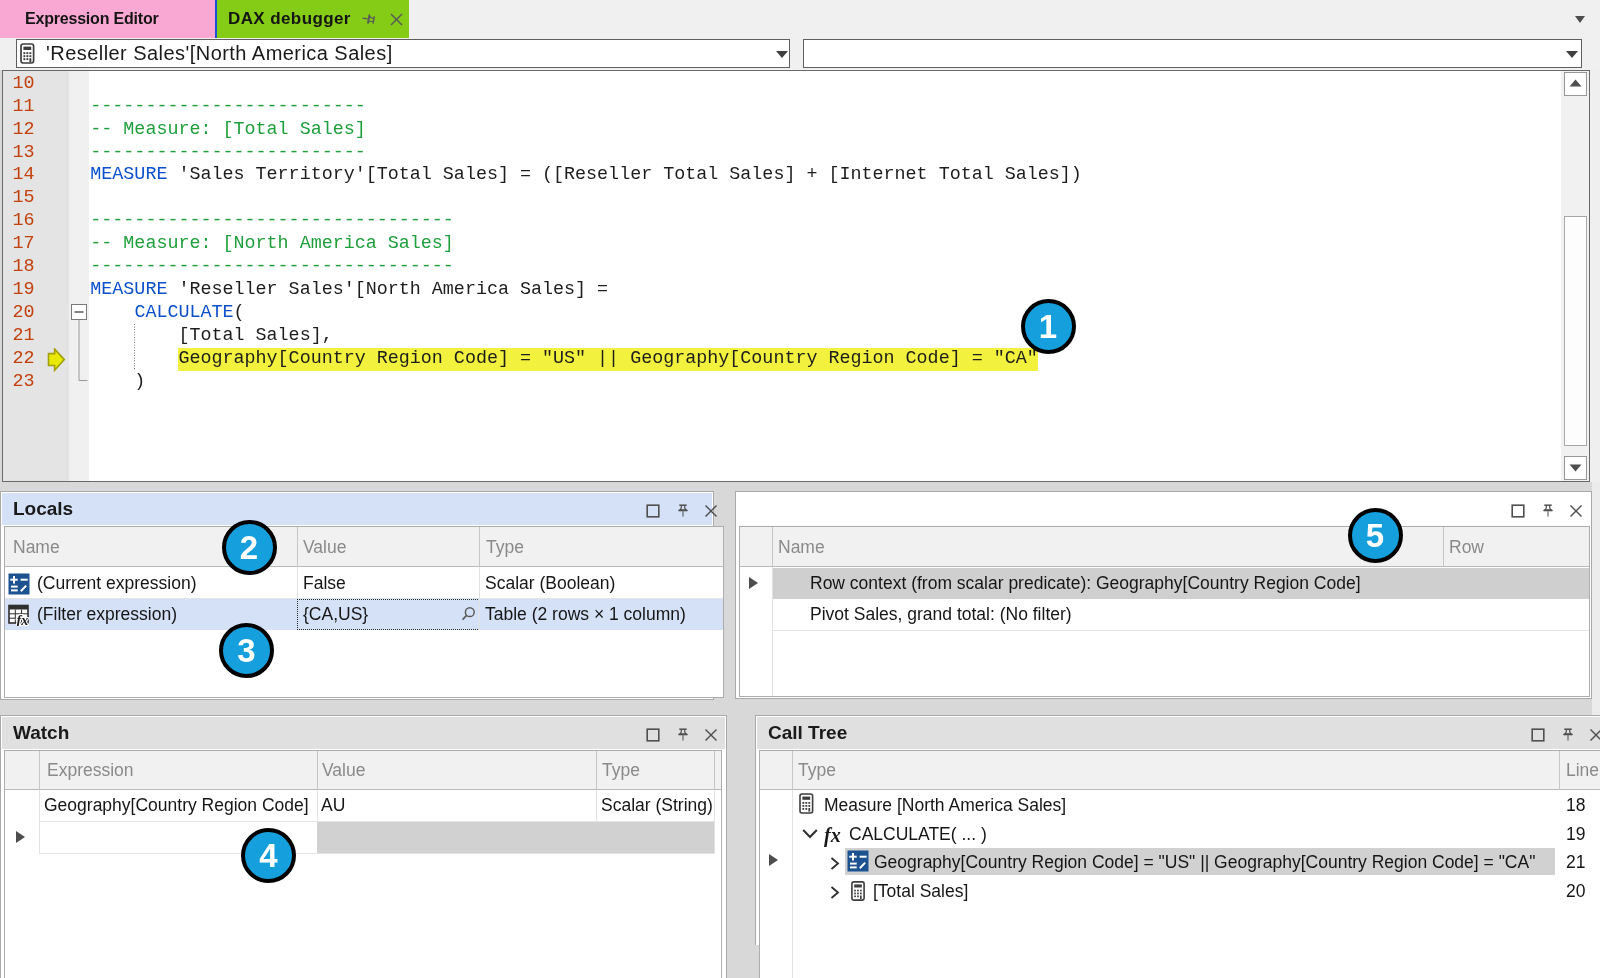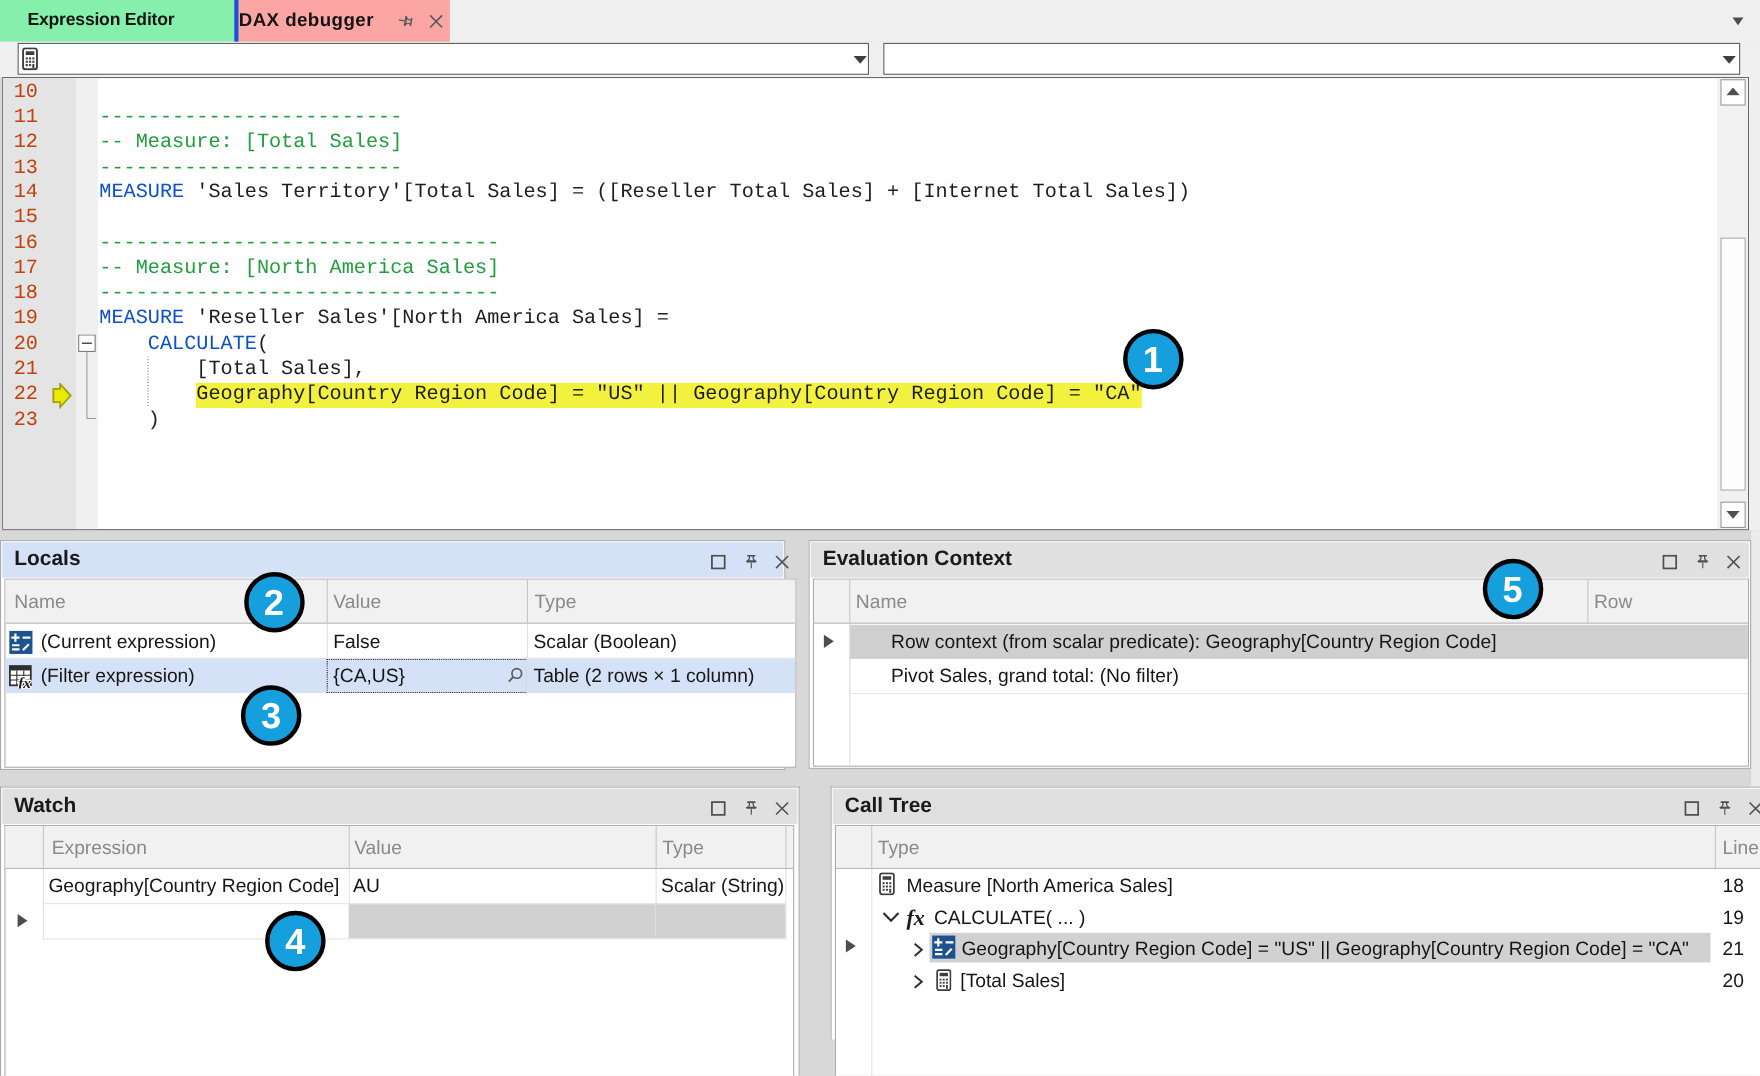--- a/index.html
+++ b/index.html
@@ -3,22 +3,22 @@
 <meta charset="utf-8">
 <style>
 * { margin:0; padding:0; box-sizing:border-box; }
 html,body { width:1600px; height:978px; overflow:hidden; }
 body { position:relative; font-family:"Liberation Sans",sans-serif; background:#D8D8D8; }
 .abs { position:absolute; }
 
 
 #tabstrip { left:0; top:0; width:1600px; height:38px; background:#F0F0F0; }
 .tab { position:absolute; top:0; height:38px; font-weight:bold; font-size:19px; color:#141414; line-height:38px; }
-#tab1 { left:0; width:217px; background:#86efac; border-right:4px solid #1d4ed8; padding-left:25px; font-size:16px; letter-spacing:-0.2px; }
-#tab2 { left:217px; width:192px; background:#fca5a5; font-size:17px; letter-spacing:0.4px; }
+#tab1 { left:0; width:217px; background:#f9a8d4; border-right:2px solid #1d4ed8; padding-left:25px; font-size:16px; letter-spacing:-0.2px; }
+#tab2 { left:217px; width:192px; background:#84cc16; padding-left:11px; font-size:17px; letter-spacing:0.4px; }
 #tabcaret { left:1575px; top:16px; width:0; height:0; border-left:5px solid transparent; border-right:5px solid transparent; border-top:7px solid #4D4D4D; }
 
 
 #toolbar { left:0; top:38px; width:1600px; height:32px; background:#F0F0F0; }
 .combo { position:absolute; top:1px; height:29px; background:#fff; border:1px solid #5F5F5F; }
 #combo1 { left:16px; width:774px; }
 #combo2 { left:803px; width:779px; }
 .combotext { position:absolute; left:29px; top:0; height:27px; line-height:27px; font-size:20px; letter-spacing:0.45px; color:#1A1A1A; }
 .dropcaret { position:absolute; top:11px; width:0; height:0; border-left:6px solid transparent; border-right:6px solid transparent; border-top:7px solid #3F3F3F; }
 
@@ -84,20 +84,21 @@
         <rect x="6.4" y="9.2" width="1.9" height="1.9"></rect>
         <rect x="9.4" y="9.2" width="1.9" height="1.9"></rect>
    <rect x="3.4" y="12.2" width="1.9" height="1.9"></rect>
         <rect x="6.4" y="12.2" width="1.9" height="1.9"></rect>
         <rect x="9.4" y="12.2" width="1.9" height="1.9"></rect>
    <rect x="3.4" y="15.2" width="1.9" height="1.9"></rect>
         <rect x="6.4" y="15.2" width="1.9" height="1.9"></rect>
         <rect x="9.4" y="15.2" width="1.9" height="4"></rect>
   </g>
  </svg>
+ <div class="combotext">'Reseller Sales'[North America Sales]</div>
  <div class="dropcaret" style="left:759px"></div>
 </div>
 <div class="combo" id="combo2" style="top:39px">
  <div class="dropcaret" style="left:762px"></div>
 </div>
 
 <div class="abs" id="editor"></div>
 <div class="abs" id="gutter"></div>
 <div class="abs" id="foldstrip"></div>
 <div class="abs" id="rmargin-ed"></div>
@@ -220,21 +221,20 @@
           <line x1="13.6" y1="5.5" x2="13.6" y2="19"></line>
     <line x1="1" y1="9.8" x2="20" y2="9.8"></line>
           <line x1="1" y1="14.2" x2="20" y2="14.2"></line>
    </g>
    <text x="8.5" y="21" font-family="Liberation Serif,serif" font-style="italic" font-weight="bold" font-size="14" fill="#1A1A1A" stroke="#fff" stroke-width="2.2" paint-order="stroke">fx</text>
   </svg>
  </div>
 </div>
 
 <div class="panel" style="left:735px;top:491px;width:857px;height:208px">
- <div class="ptitle inactive">Evaluation Context</div>
  <svg style="position:absolute;left:775px;top:12px" width="14" height="14" viewBox="0 0 14 14">
       <rect x="1.2" y="1.2" width="11.6" height="11.6" fill="none" stroke="#4F4F4F" stroke-width="1.6"></rect>
     </svg>
  <svg style="position:absolute;left:804px;top:11px" width="16" height="16" viewBox="0 0 16 16">
       <g fill="none" stroke="#4F4F4F">
         <line x1="4.3" y1="2.2" x2="11.7" y2="2.2" stroke-width="1.5"></line>
         <path d="M6.3 2.2 v2.4 q0 1.2 -1.7 2.3 h6.8 q-1.7 -1.1 -1.7 -2.3 V2.2" stroke-width="1.2"></path>
         <line x1="3.6" y1="7.6" x2="12.4" y2="7.6" stroke-width="1.4"></line>
         <line x1="8" y1="8.3" x2="8" y2="13.6"></line>
       </g>

